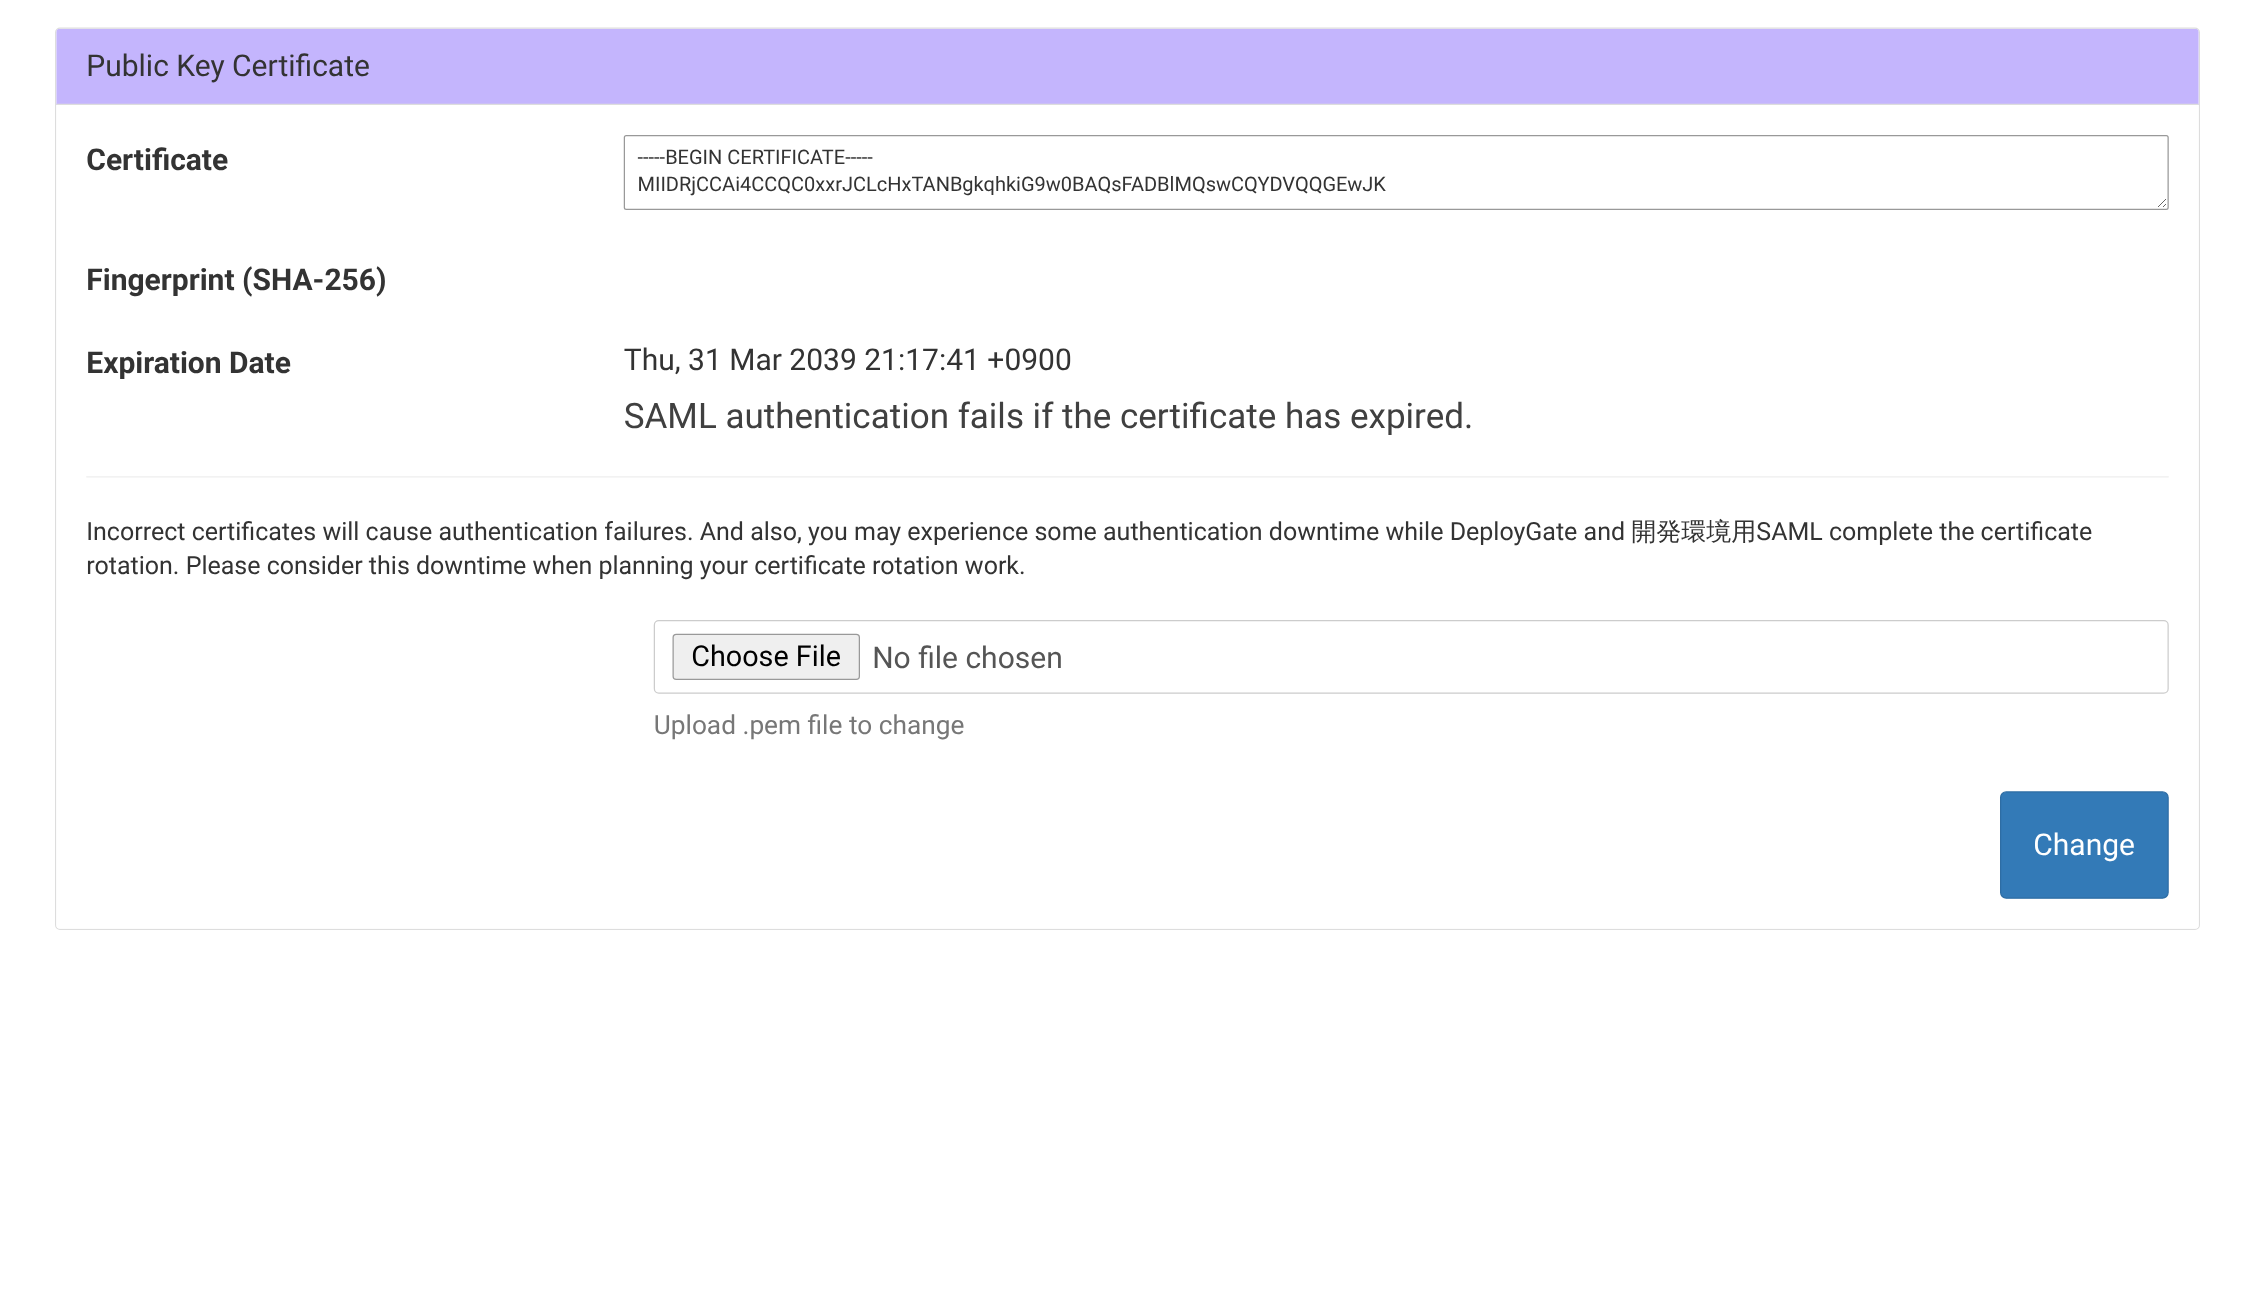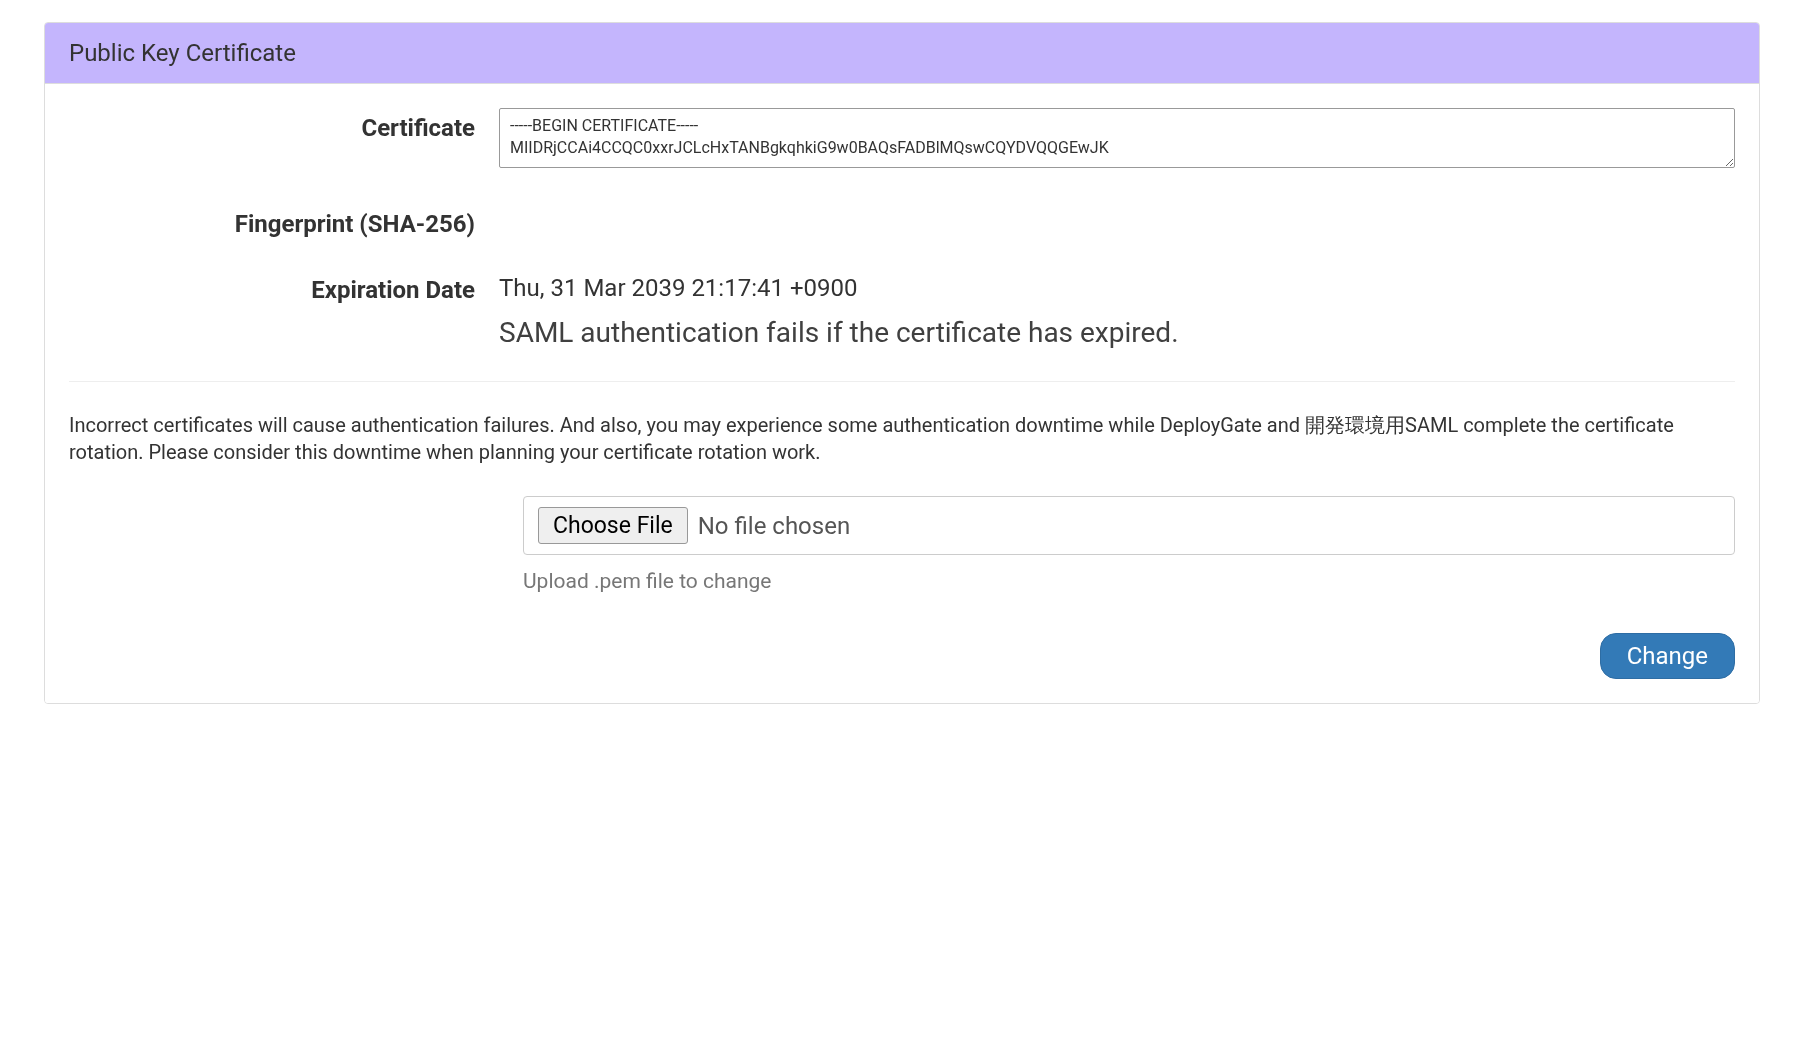--- a/index.html
+++ b/index.html
@@ -29,21 +29,21 @@
     .panel-body {
       padding: 24px;
       background: #fff;
     }
     .form-group {
       display: flex;
       margin-bottom: 32px;
     }
     .form-label {
       width: 430px;
-      text-align: right;
+      text-align: left;
       padding-right: 24px;
       font-weight: 700;
       font-size: 24px;
       color: #333;
       padding-top: 6px;
       flex-shrink: 0;
     }
     .form-control-wrap {
       flex: 1;
     }
@@ -135,22 +135,22 @@
     .button-row {
       display: flex;
       justify-content: flex-end;
       margin-top: 40px;
     }
     .change-btn {
       background: #337ab7;
       border: 1px solid #2e6da4;
       color: #fff;
       font-size: 24px;
-      padding: 8px 26px;
-      border-radius: 16px;
+      padding: 28px 26px;
+      border-radius: 5px;
       cursor: pointer;
       font-family: inherit;
     }
   </style>
 </head>
 <body>
 
 <div class="panel">
   <div class="panel-heading">Public Key Certificate</div>
   <div class="panel-body">

